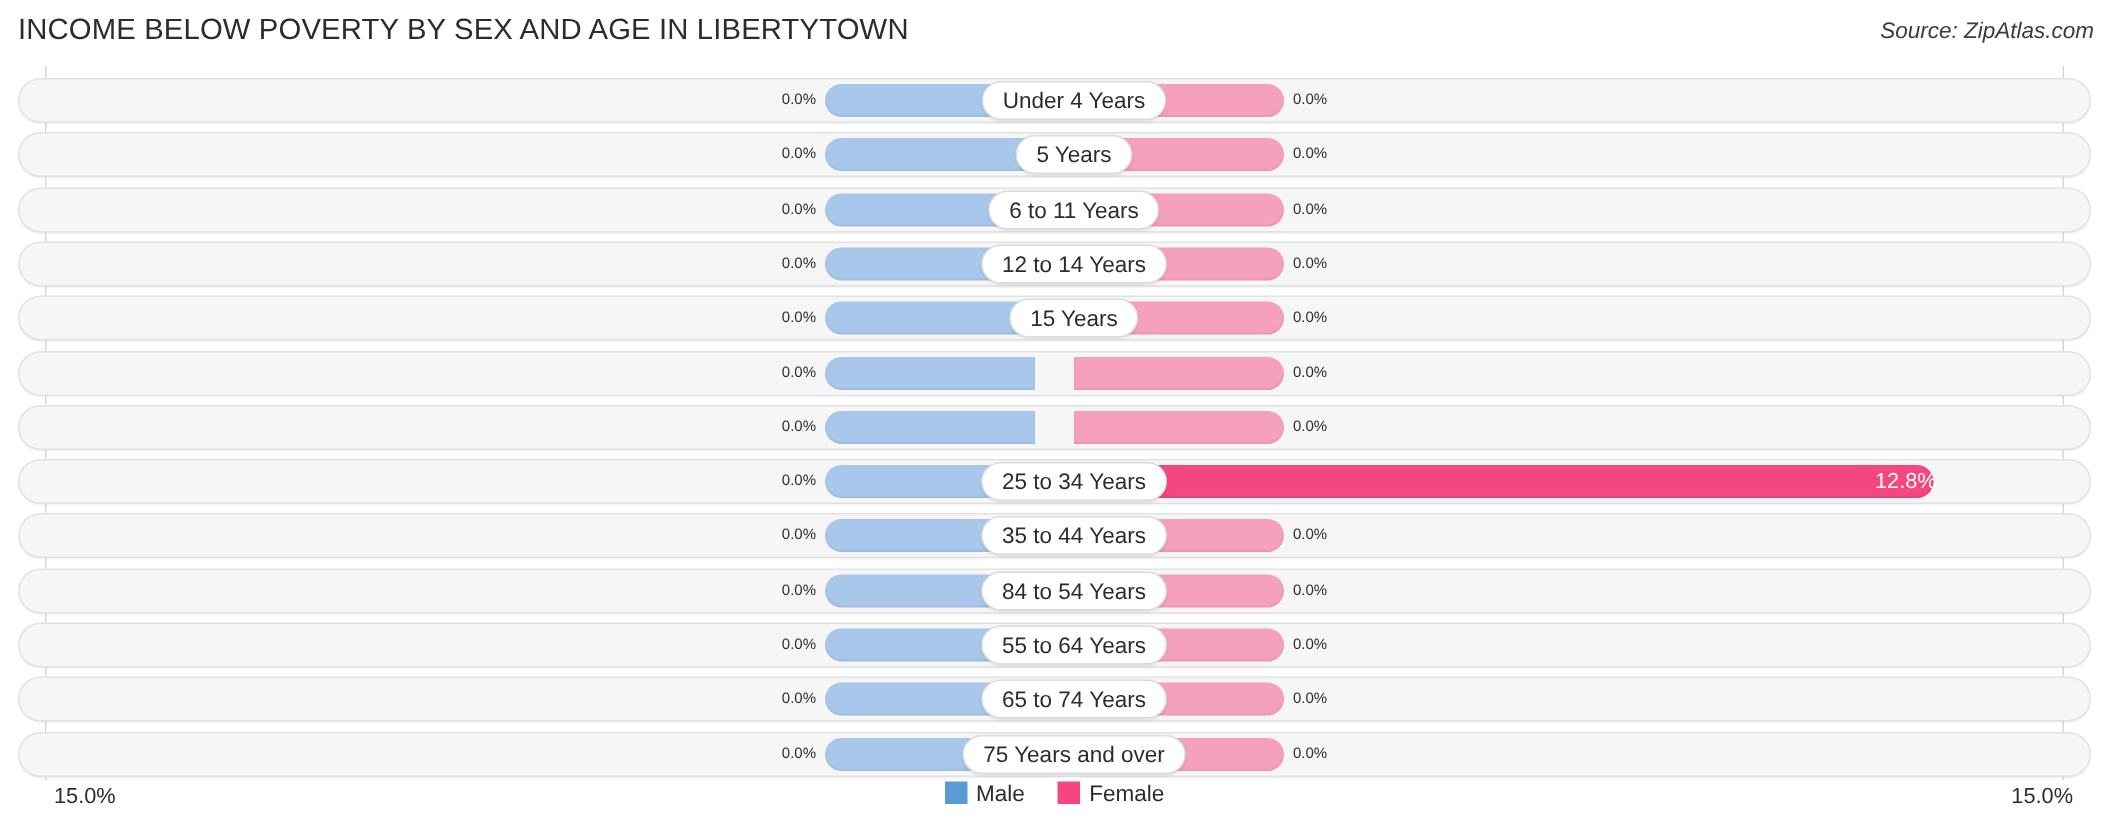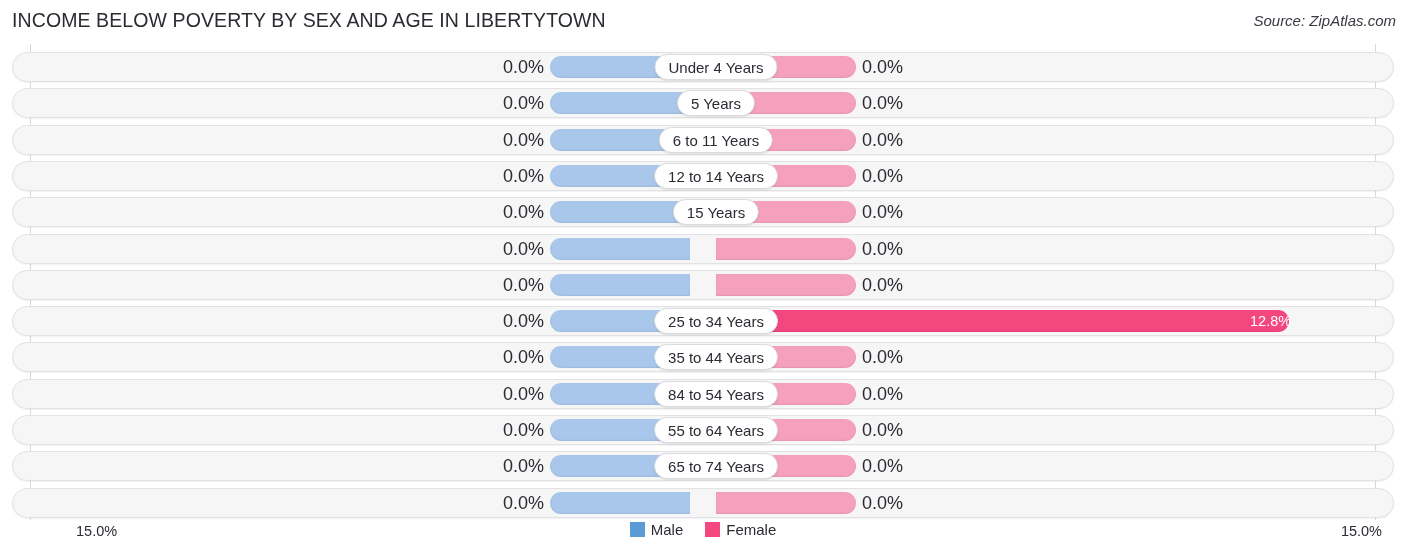--- a/index.html
+++ b/index.html
@@ -72,21 +72,21 @@
     background: #f6f6f7;
     box-shadow: 0 1px 1px rgba(0,0,0,0.05);
     box-sizing: border-box;
   }
 
   
   .val {
     position: absolute;
     top: 50%;
     transform: translateY(-50%);
-    font-size: 18px;
+    font-size: 10px;
     color: #2b2b33;
     white-space: nowrap;
   }
   .val-male   { right: 843px; text-align: right; }
   .val-female { left: 845px;  text-align: left;  }
   .val-inside {
     position: absolute;
     top: 50%;
     transform: translateY(-50%);
     font-size: 14.5px;
@@ -142,21 +142,20 @@
     top: 520px;
     width: 1406px;
     height: 38px;
   }
   .axis-label {
     position: absolute;
     top: 3px;
     font-size: 14.5px;
     color: #2b2b33;
     white-space: nowrap;
-    margin-left: 40px;
   }
   #axis-left  { left: 36px; }
   #axis-right { right: 24px; }
 
   #legend {
     position: absolute;
     left: 0;
     top: 1px;
     width: 1406px;
     text-align: center;
@@ -272,20 +271,21 @@
         <div class="bar bar-female zero" style="width: 140px;"></div>
         <div class="val val-male" style="right: 849px;">0.0%</div>
         <div class="val val-female" style="left: 849px;">0.0%</div>
         <div class="pill">65 to 74 Years</div>
       </div>
       <div class="row" style="top: 443.6px;">
         <div class="bar bar-male" style="width: 140px;"></div>
         <div class="bar bar-female zero" style="width: 140px;"></div>
         <div class="val val-male" style="right: 849px;">0.0%</div>
         <div class="val val-female" style="left: 849px;">0.0%</div>
+        <div class="pill">75 Years and over</div>
       </div>
     </div>
 </div>
 
 <div id="footer">
   <div class="axis-label" id="axis-left">15.0%</div>
   <div class="axis-label" id="axis-right">15.0%</div>
   <div id="legend"><span class="legend-item"><span class="swatch swatch-male" style="background: rgb(91, 155, 213);"></span><span class="legend-text">Male</span></span><span class="legend-item"><span class="swatch swatch-female" style="background: rgb(244, 70, 127);"></span><span class="legend-text">Female</span></span></div>
 </div>
 

